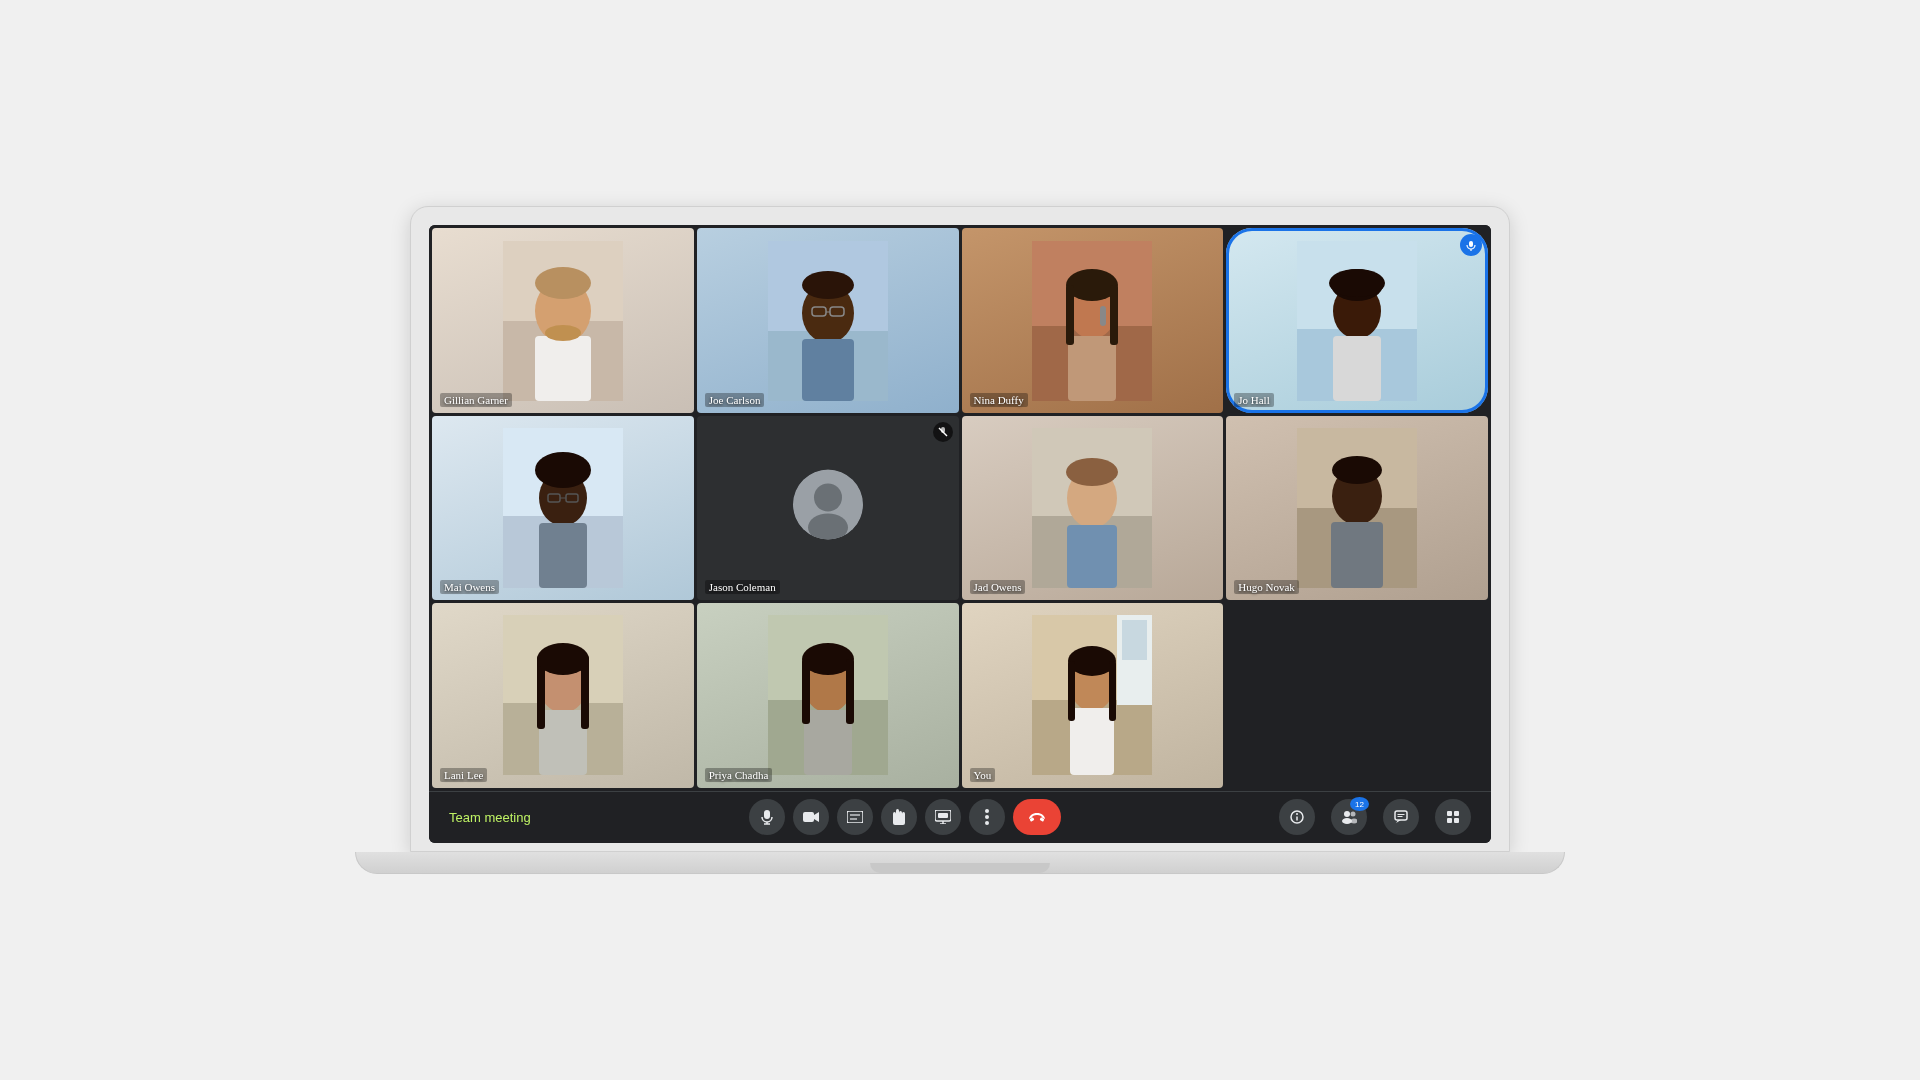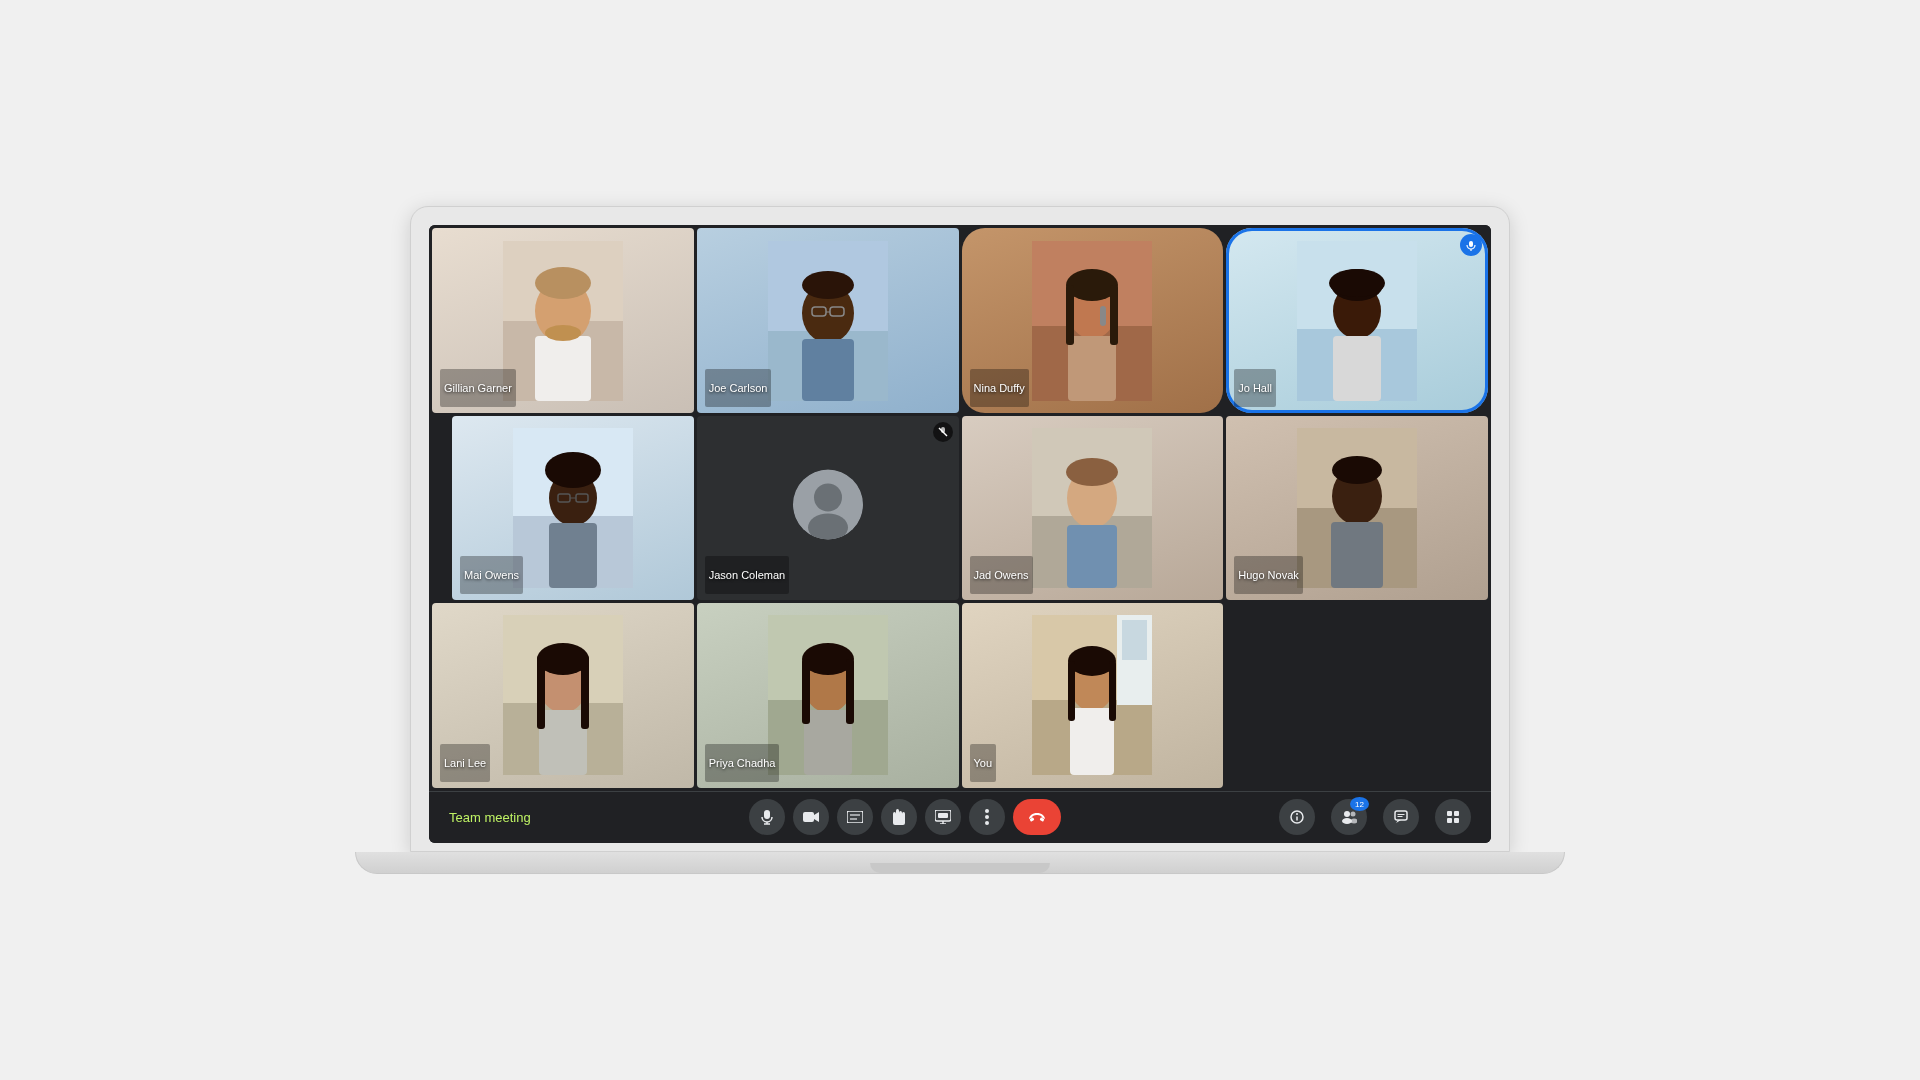--- a/index.html
+++ b/index.html
@@ -58,42 +58,43 @@
     }
 
     .video-tile.active-speaker {
       outline: 3px solid #1a73e8;
       outline-offset: -3px;
     }
 
     
     .person-1 { background: linear-gradient(160deg, #e8ddd0 0%, #c9bfb5 100%); }
     .person-2 { background: linear-gradient(160deg, #b8cfe0 0%, #8fb0cc 100%); }
-    .person-3 { background: linear-gradient(160deg, #c4956a 0%, #a07048 100%); border-radius: 23px; }
+    .person-3 { background: linear-gradient(160deg, #c4956a 0%, #a07048 100%); }
     .person-4 { background: linear-gradient(160deg, #d4e8f0 0%, #a8ccda 100%); border-radius: 26px; }
-    .person-5 { background: linear-gradient(160deg, #dde8f0 0%, #b0c8d8 100%); margin-left: 20px; }
+    .person-5 { background: linear-gradient(160deg, #dde8f0 0%, #b0c8d8 100%); }
     .person-6 { background: #2d2f31; }
     .person-7 { background: linear-gradient(160deg, #c8d8b0 0%, #a0b888 100%); }
     .person-8 { background: linear-gradient(160deg, #d8ccc0 0%, #b8a898 100%); }
     .person-9 { background: linear-gradient(160deg, #e0d8c8 0%, #c0b8a8 100%); }
     .person-10 { background: linear-gradient(160deg, #d0c0b0 0%, #b0a090 100%); }
     .person-11 { background: linear-gradient(160deg, #c8d0c0 0%, #a8b0a0 100%); }
     .person-12 { background: linear-gradient(160deg, #e0d4c0 0%, #c0b4a0 100%); }
 
     .tile-name {
       position: absolute;
       bottom: 6px;
       left: 8px;
       color: white;
       font-size: 11px;
       font-weight: 400;
       text-shadow: 0 1px 3px rgba(0,0,0,0.8);
       background: rgba(0,0,0,0.3);
-      padding: 13px 4px;
+      padding: 1px 4px;
       border-radius: 2px;
+      font-family: Liberation Serif, serif;
     }
 
     .mute-icon {
       position: absolute;
       top: 6px;
       right: 6px;
       width: 20px;
       height: 20px;
       background: rgba(0,0,0,0.6);
       border-radius: 50%;

